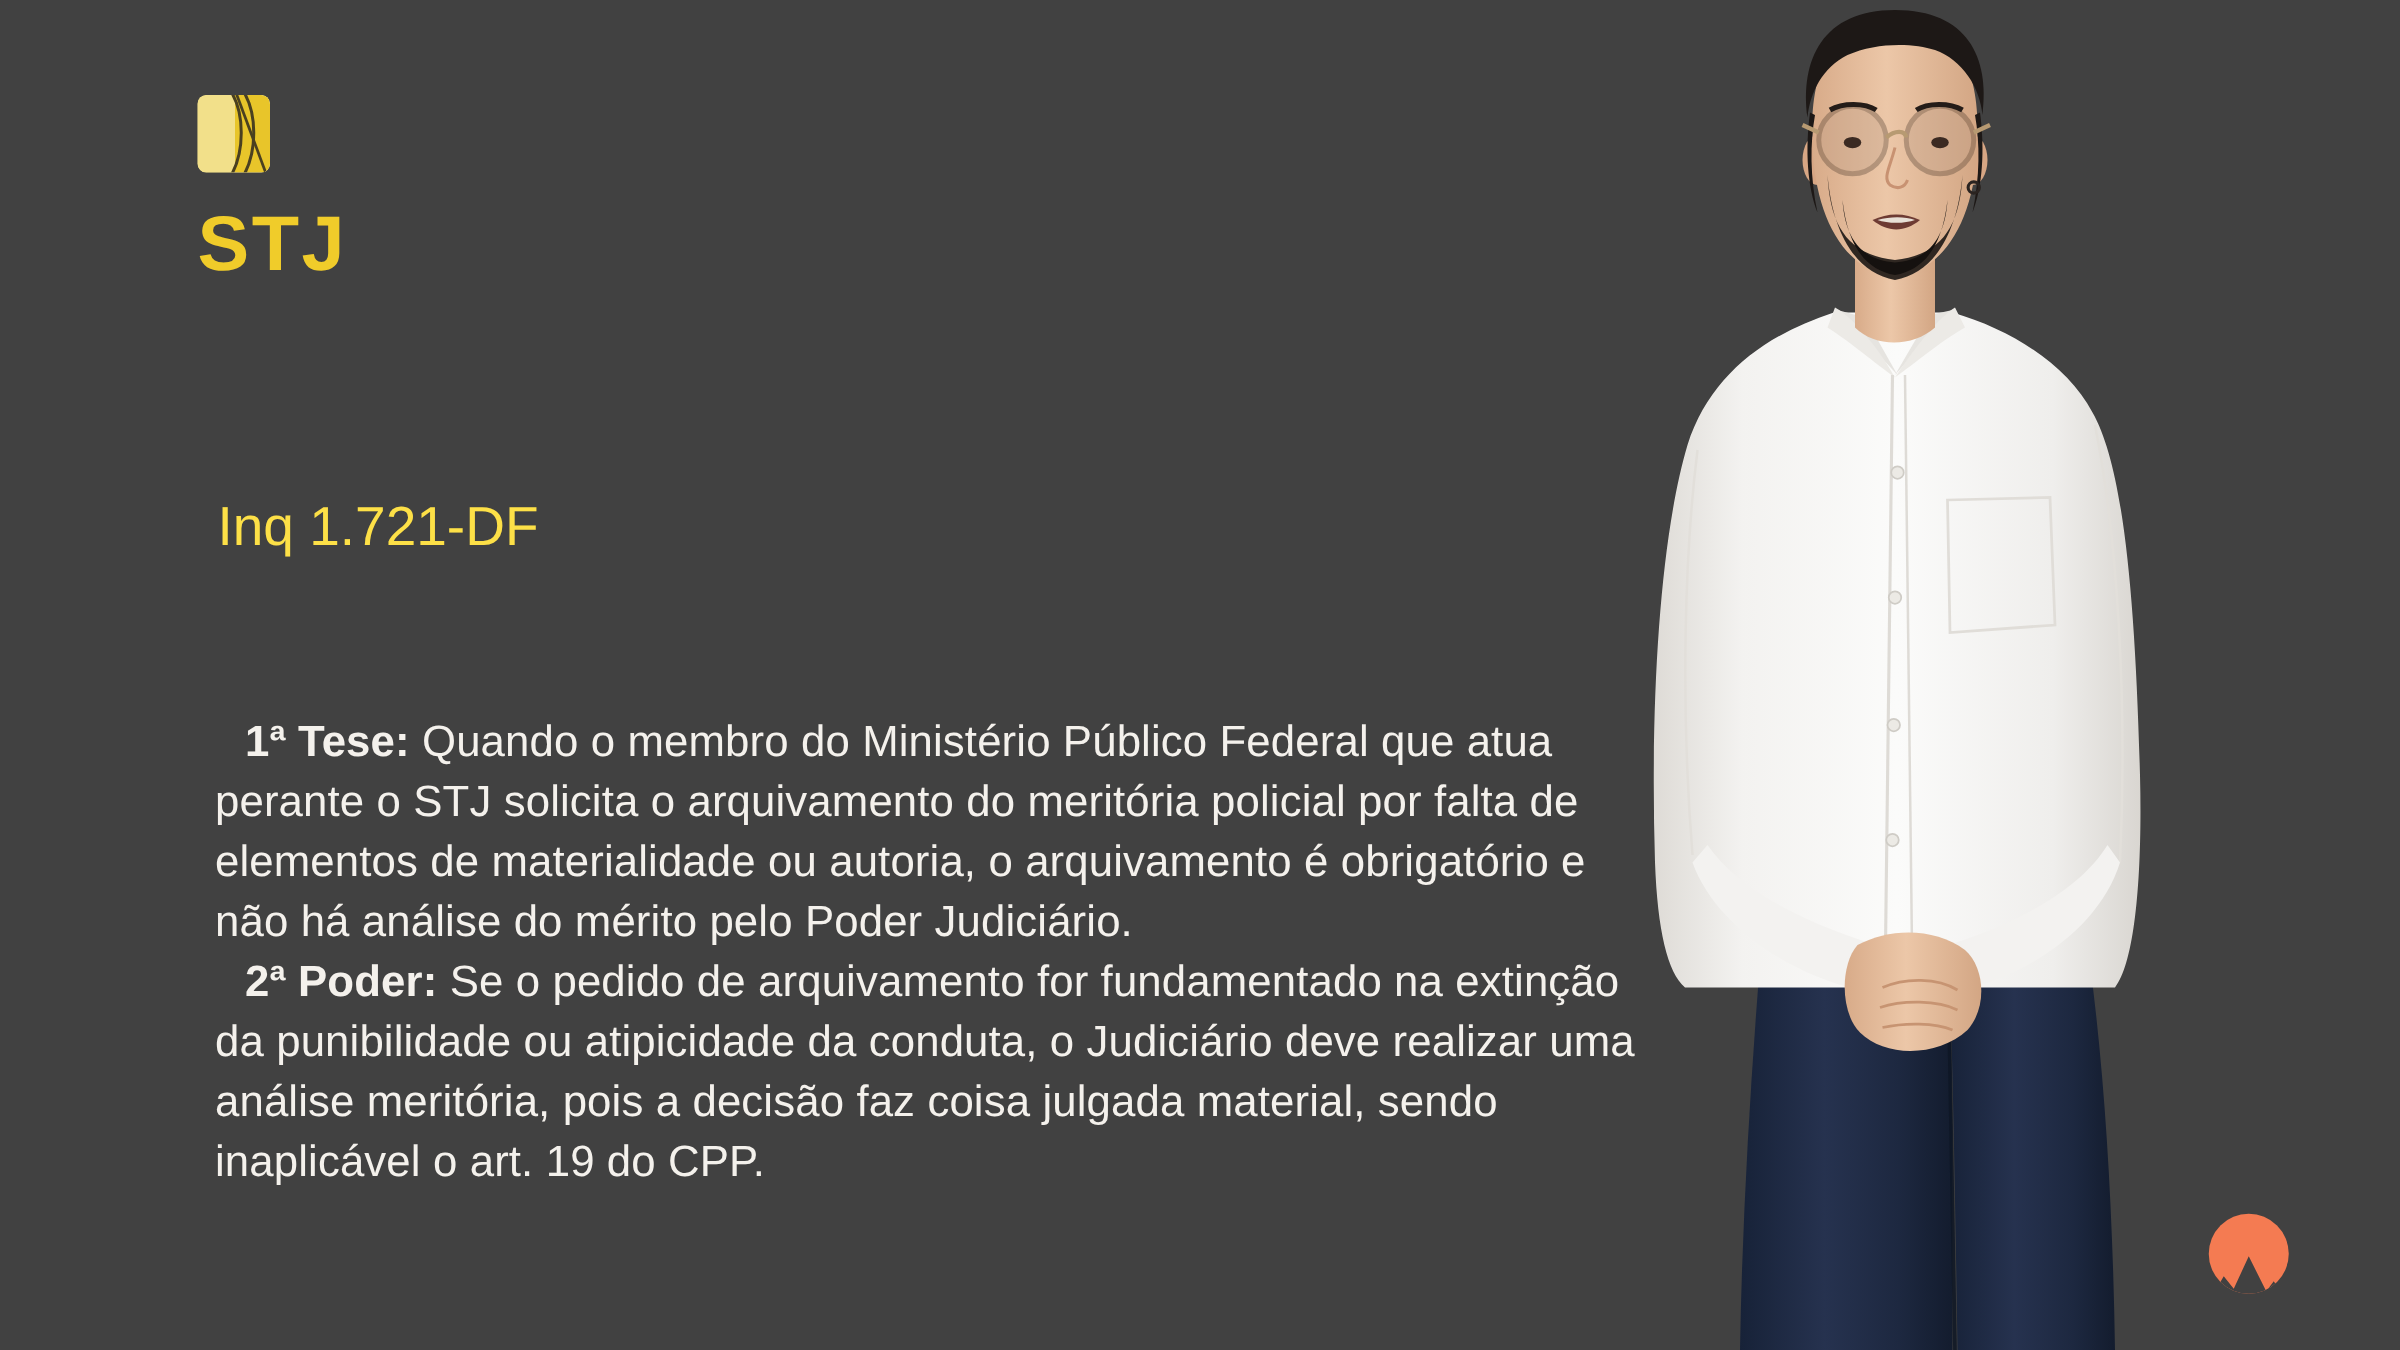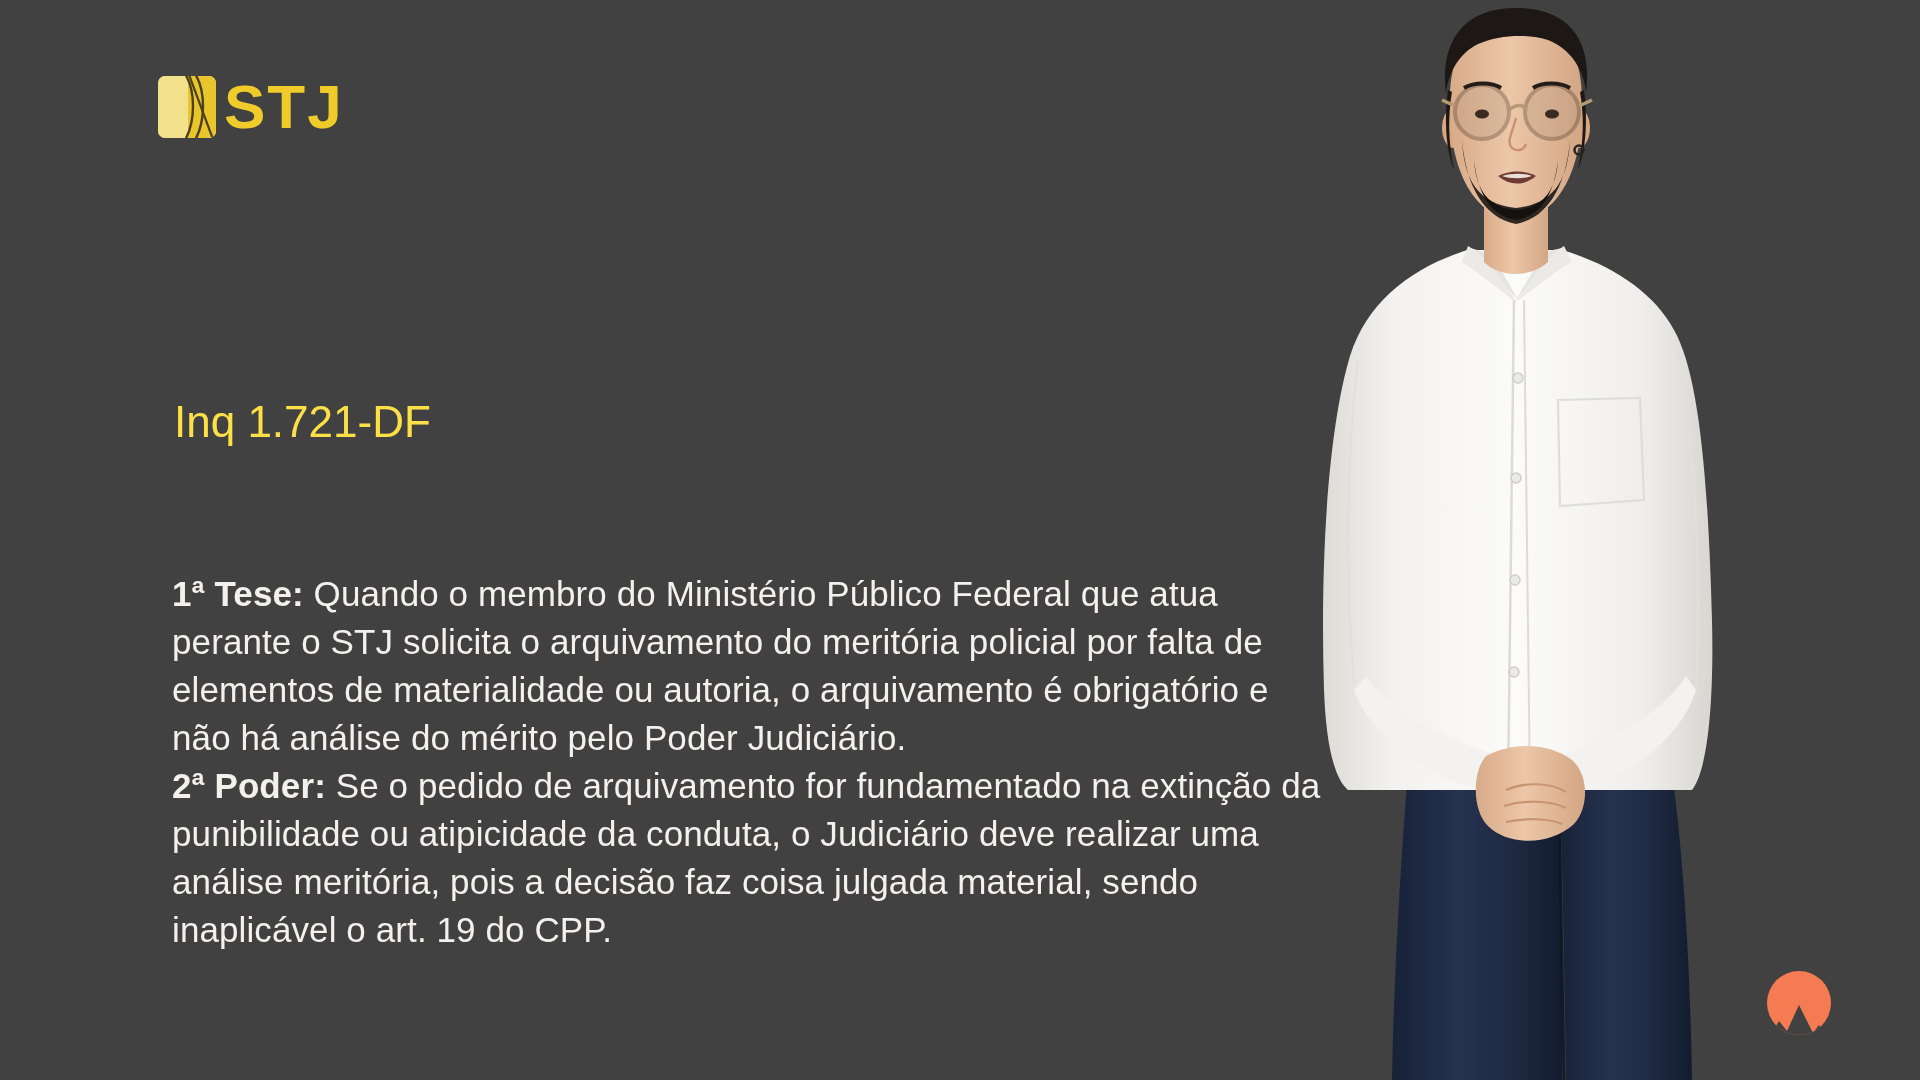--- a/index.html
+++ b/index.html
@@ -15,22 +15,22 @@
     width:1920px; height:1080px;
     background:#414141;
     overflow:hidden;
   }
 
   
   .brand {
     position:absolute;
     left:158px; top:76px;
     display:flex;
-    align-items:center;
-    gap:8px;
+    gap:27px;
+    flex-direction:column;
   }
   .brand-mark {
     width:58px; height:62px;
     border-radius:7px;
     overflow:hidden;
     flex:0 0 auto;
     position:relative;
     background:#f2e08a;
   }
   .brand-mark svg { display:block; width:100%; height:100%; }
@@ -69,21 +69,21 @@
   .body-copy {
     position:absolute;
     left:172px; top:570px;
     width:1160px;
     font-size:35px;
     line-height:48px;
     color:#f4f1ec;
     letter-spacing:0.1px;
   }
   .body-copy p { margin:0; }
-  .thesis-label { font-weight:bold; }
+  .thesis-label { font-weight:bold;margin-left:24px; }
 
   
   .presenter {
     position:absolute;
     left:1262px; top:0;
     width:520px; height:1080px;
     pointer-events:none;
   }
   .presenter svg { display:block; width:100%; height:100%; }
 

